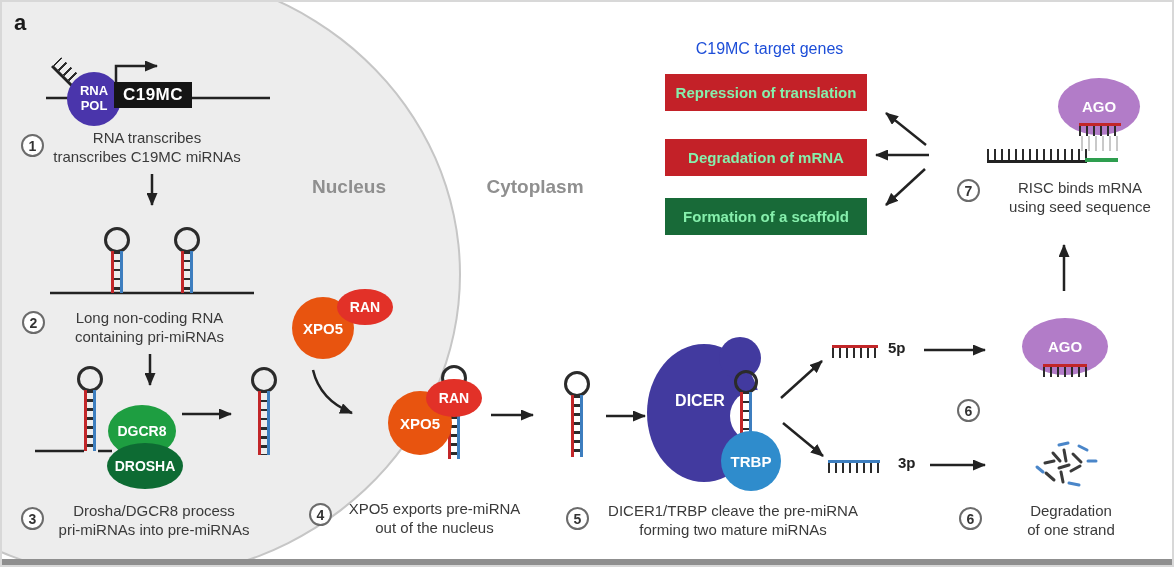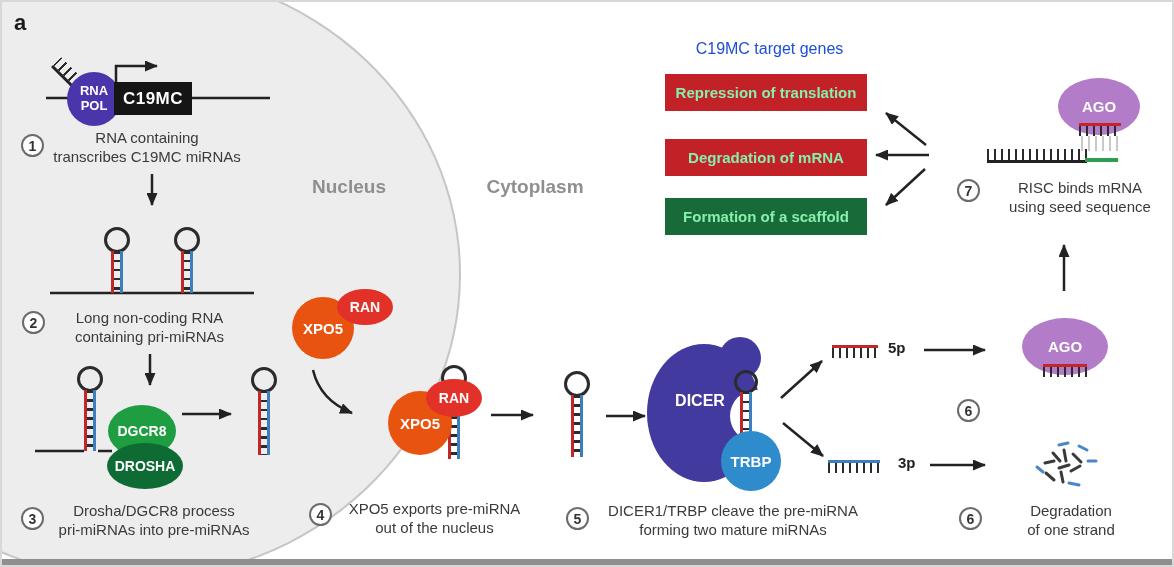--- a/index.html
+++ b/index.html
@@ -92,24 +92,24 @@
   <div class="abs" style="left:12px;top:8px;font-size:22px;font-weight:bold;color:#1a1a1a;">a</div>
 
   <div class="abs region" style="left:292px;top:174px;width:110px;">Nucleus</div>
   <div class="abs region" style="left:468px;top:174px;width:130px;">Cytoplasm</div>
 
   <div class="comb-up abs" style="left:49px;top:51px;width:33px;transform:rotate(45deg);transform-origin:left bottom;"></div>
   <div class="blob abs" style="left:65px;top:70px;width:54px;height:54px;background:#4a35ab;flex-direction:column;font-size:13px;line-height:1.15;">
     <div>RNA</div>
     <div>POL</div>
   </div>
-  <div class="abs" style="left:112px;top:80px;width:78px;height:33px;background:#151515;color:#fff;font-weight:bold;font-size:17px;display:flex;align-items:center;justify-content:center;letter-spacing:.5px;">C19MC</div>
+  <div class="abs" style="left:112px;top:80px;width:78px;height:26px;background:#151515;color:#fff;font-weight:bold;font-size:17px;display:flex;align-items:center;justify-content:center;letter-spacing:.5px;">C19MC</div>
   <div class="badge abs" style="left:19px;top:132px;">1</div>
   <div class="cap abs" style="left:45px;top:126px;width:200px;">
-    <div>RNA containing</div>
+    <div>RNA transcribes</div>
     <div>transcribes C19MC miRNAs</div>
   </div>
 
   <div class="loop abs" style="left:102px;top:225px;"></div>
   <div class="stem abs" style="left:109px;top:249px;height:42px;"></div>
   <div class="loop abs" style="left:172px;top:225px;"></div>
   <div class="stem abs" style="left:179px;top:249px;height:42px;"></div>
   <div class="badge abs" style="left:20px;top:309px;">2</div>
   <div class="cap abs" style="left:45px;top:306px;width:205px;">
     <div>Long non-coding RNA</div>

